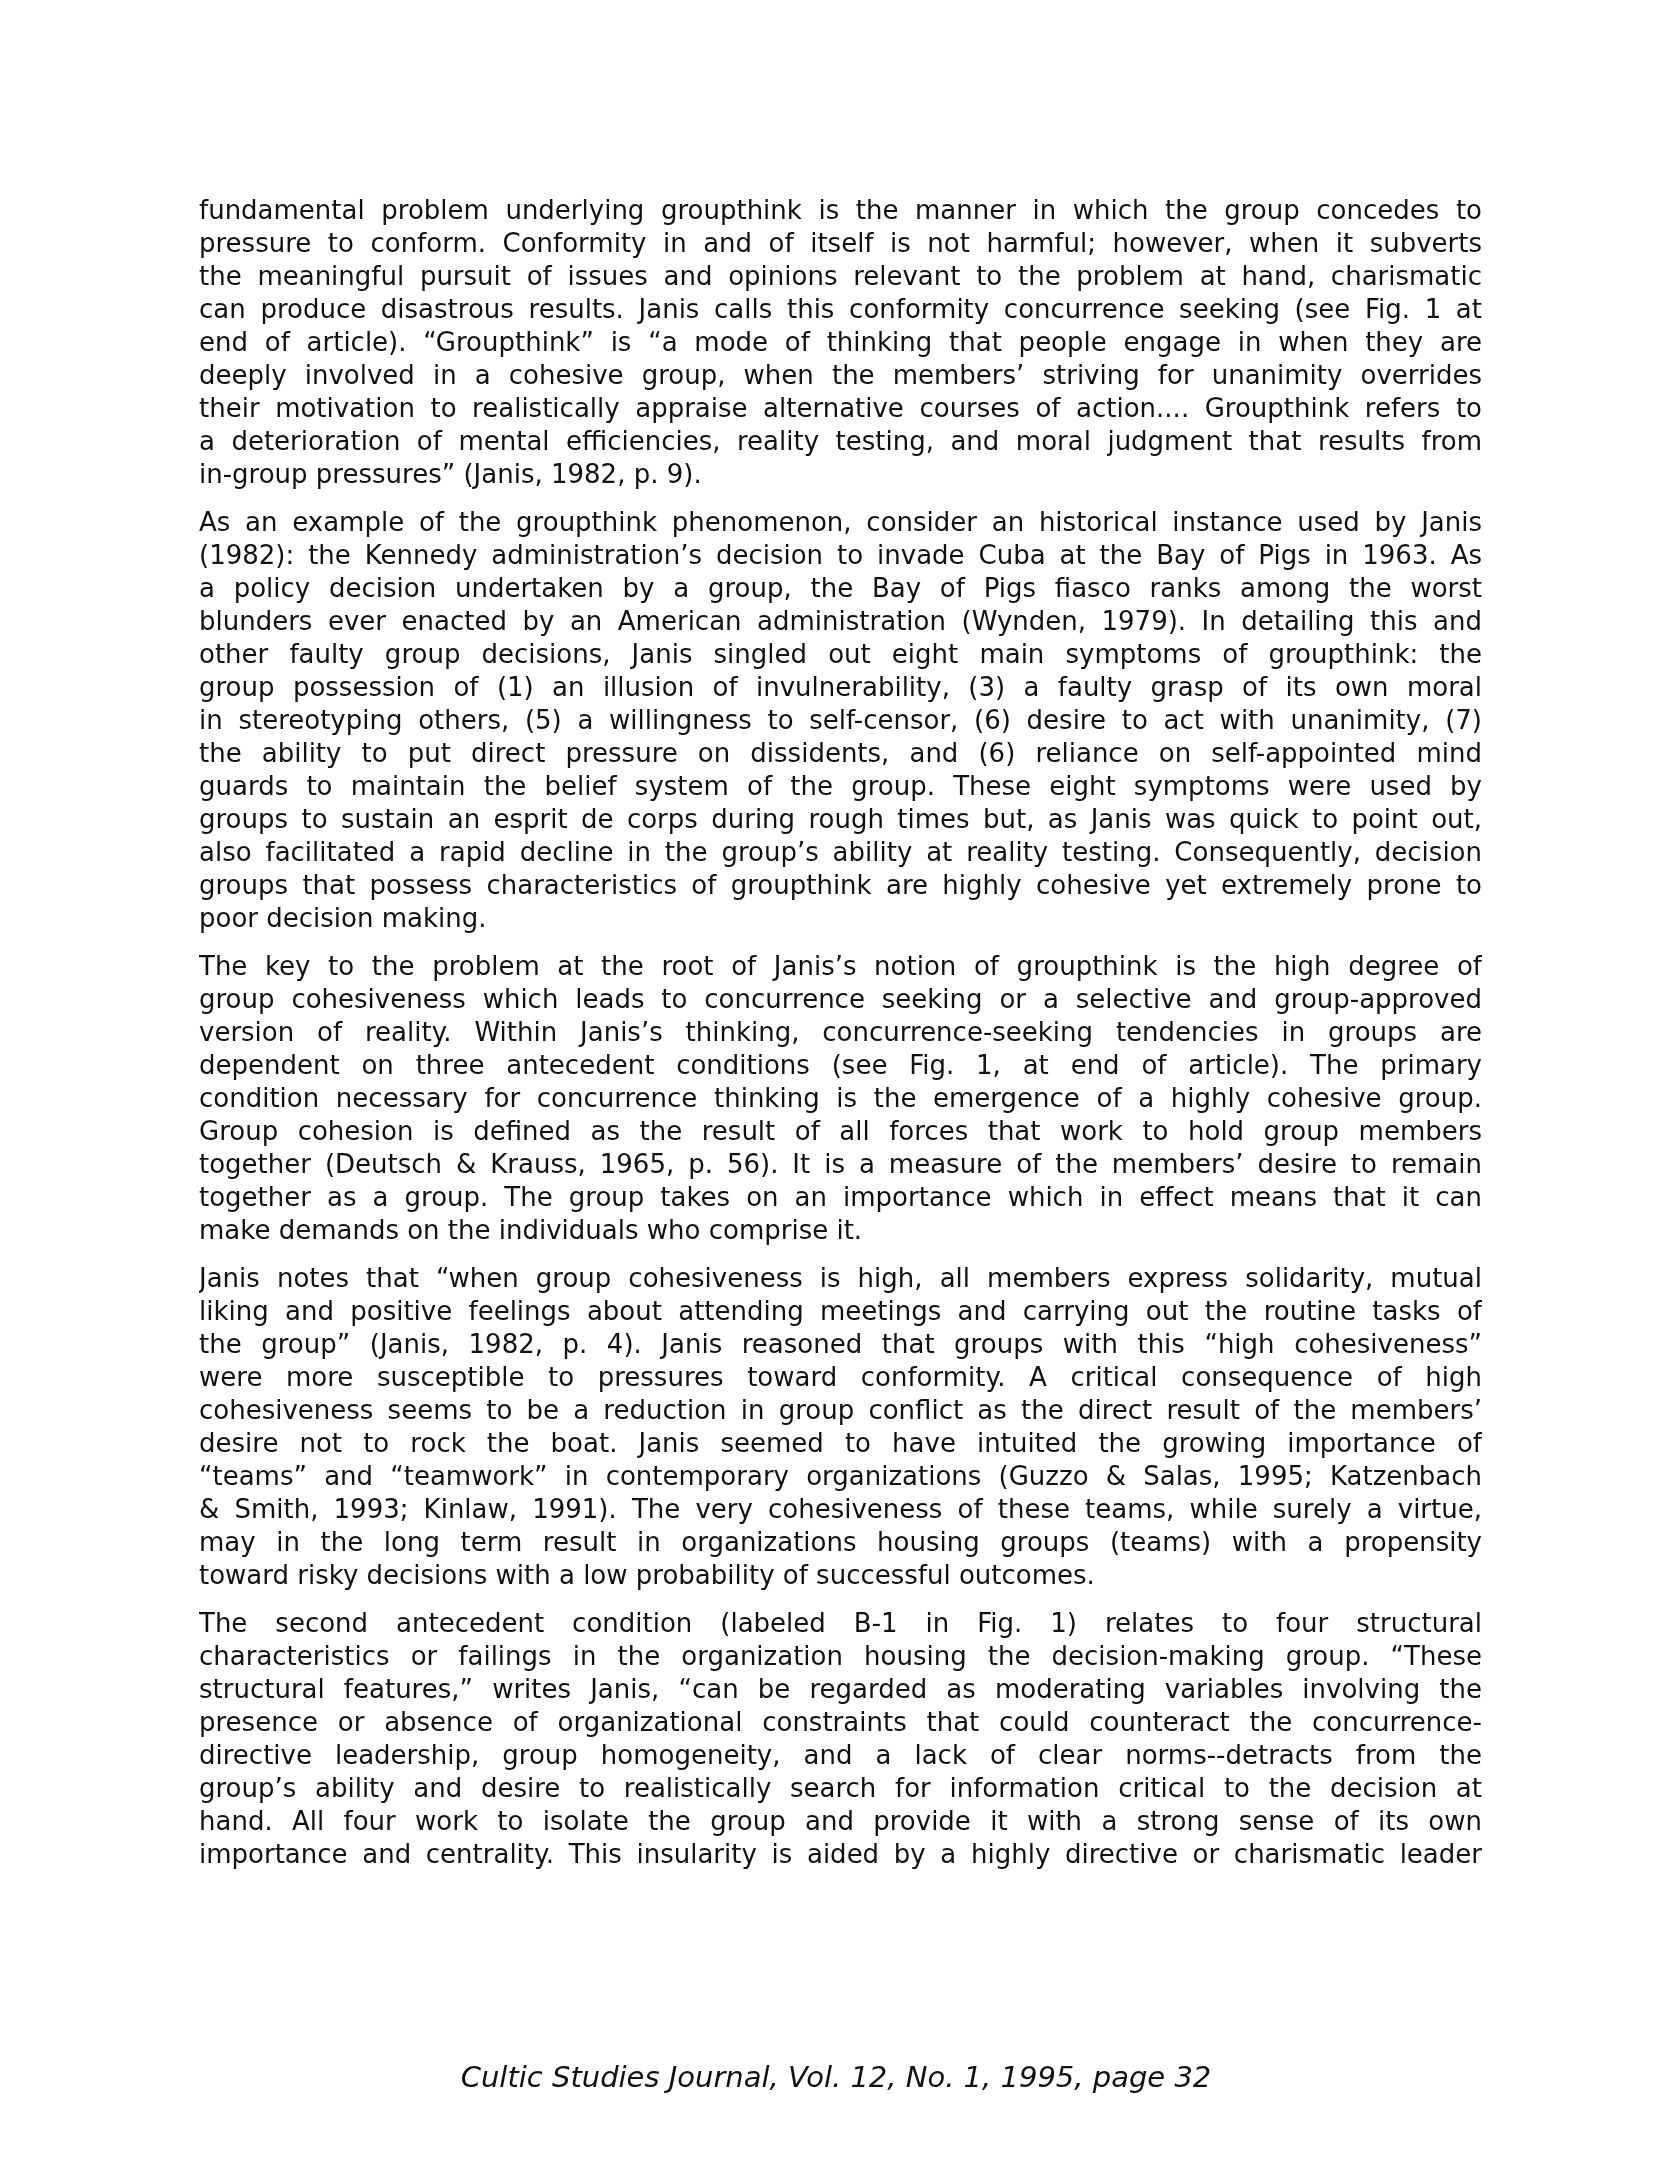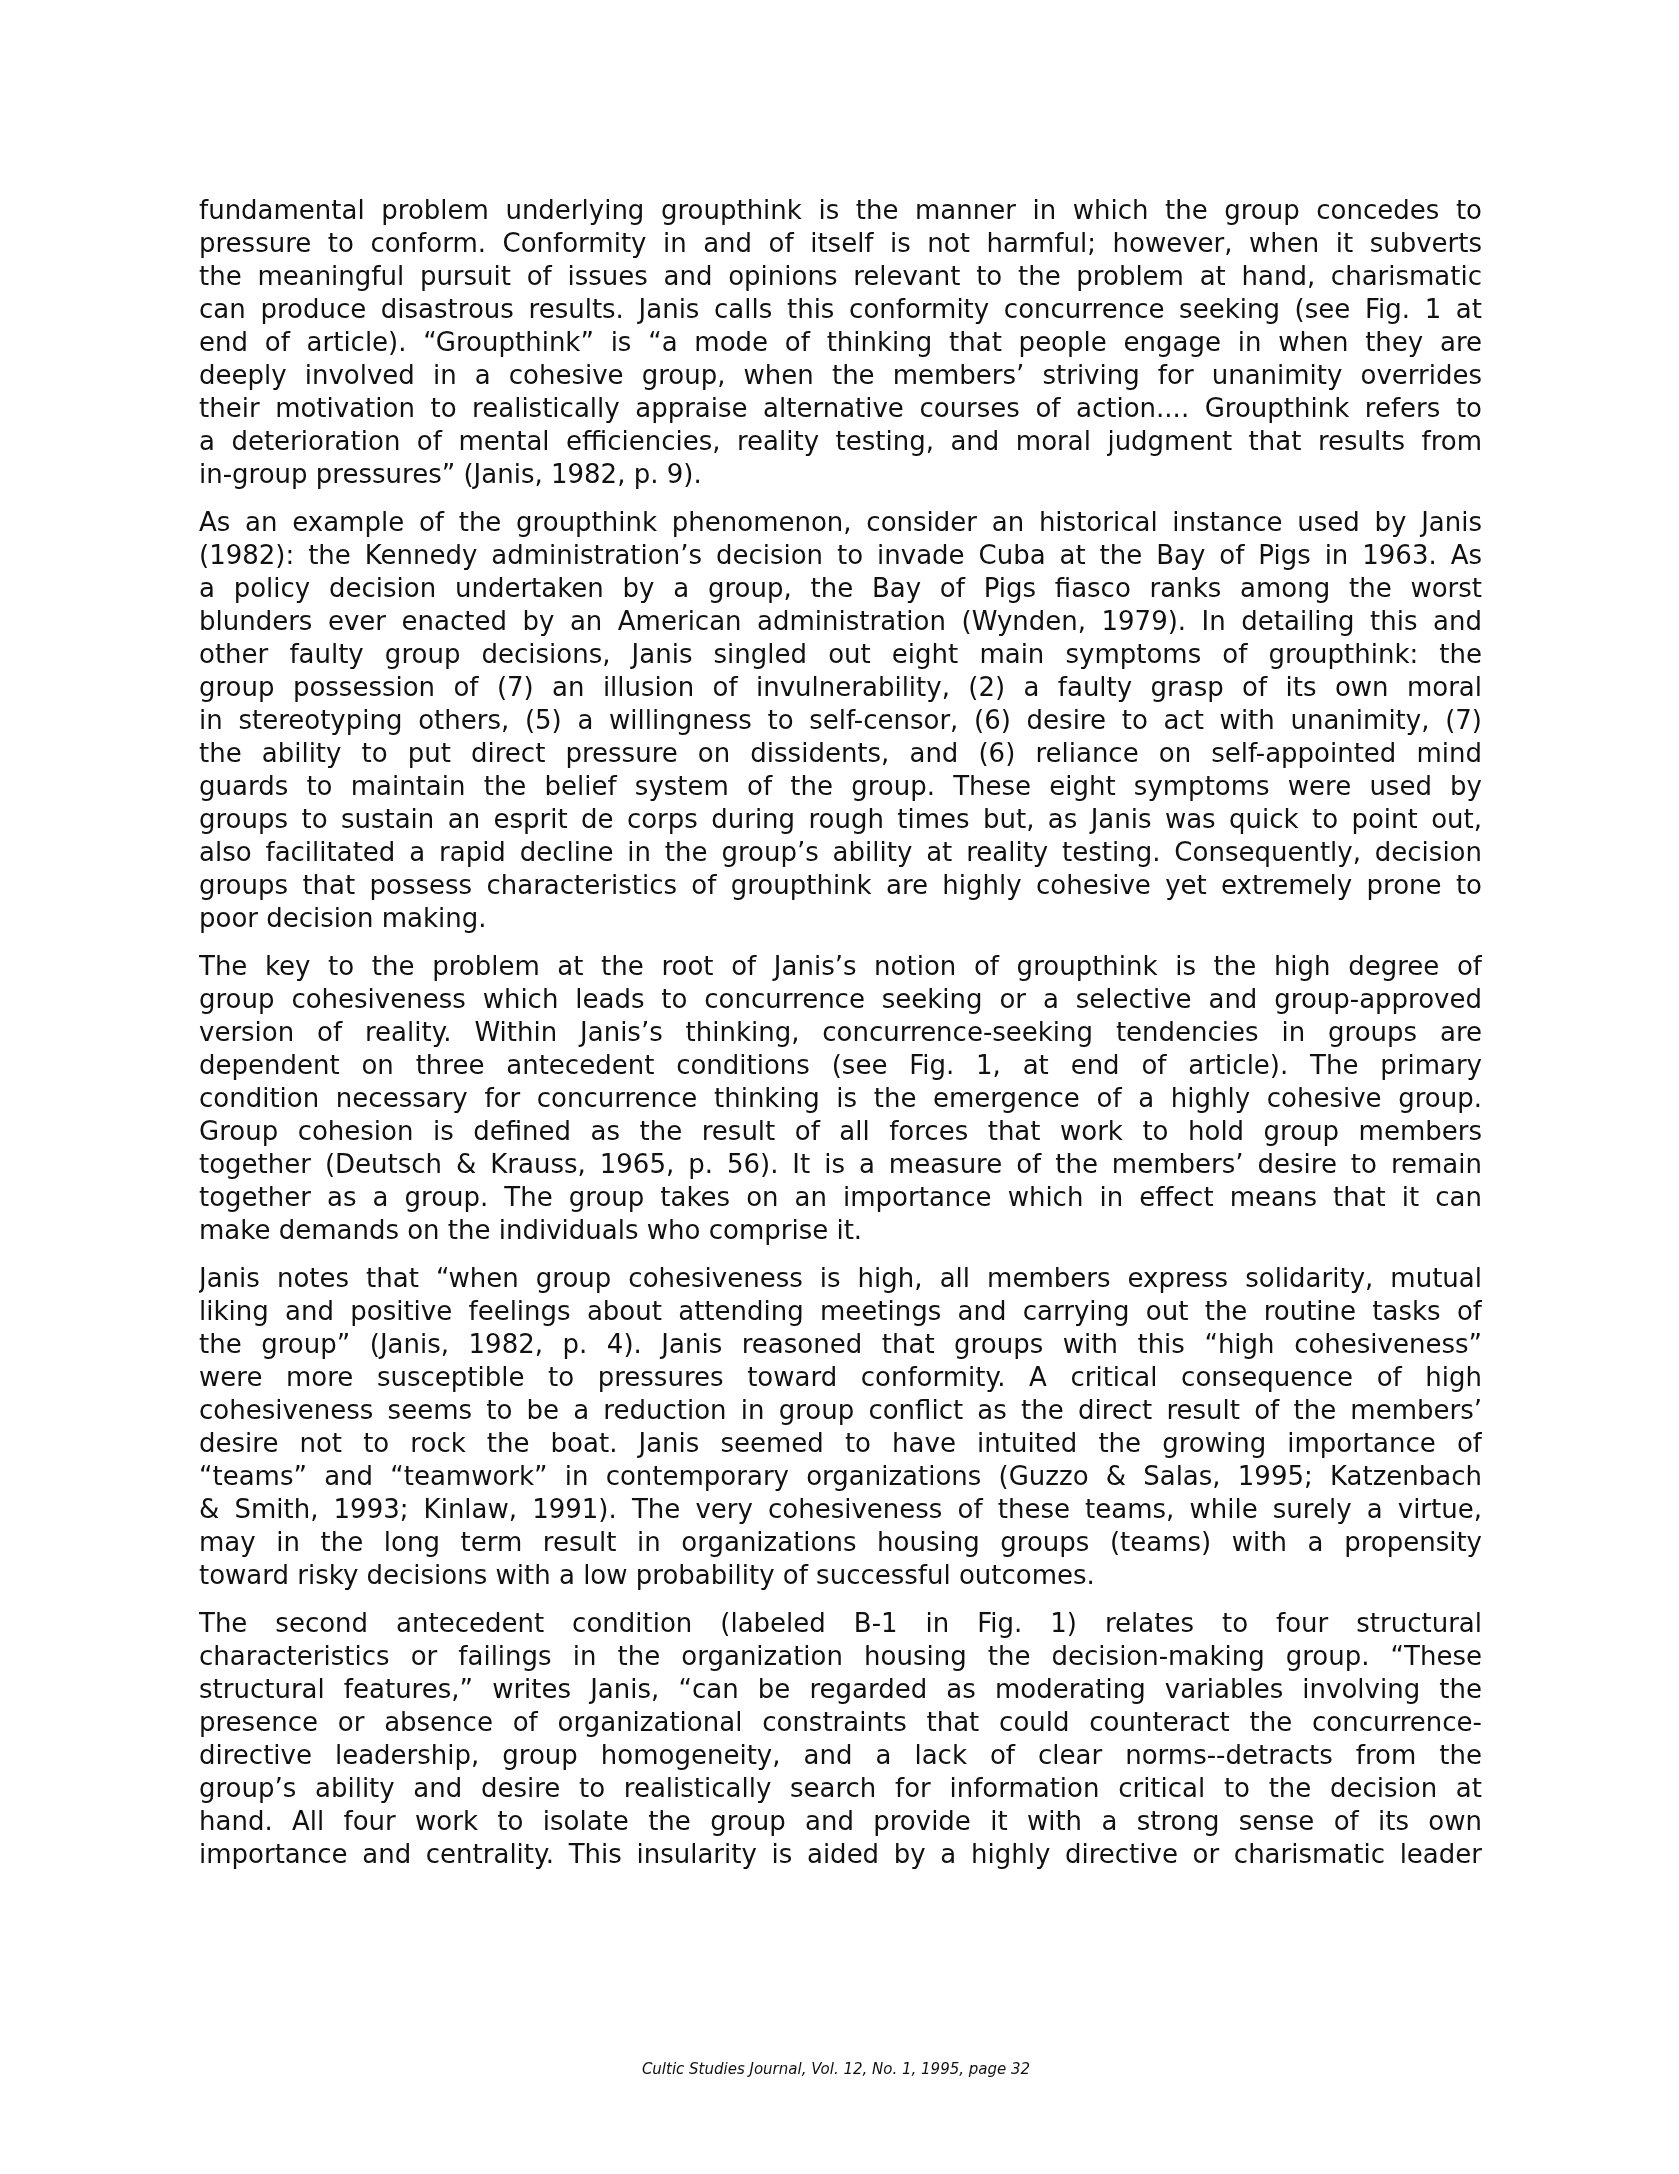--- a/index.html
+++ b/index.html
@@ -4,21 +4,21 @@
   <style>
     html, body { margin:0; padding:0; background:#ffffff; }
     body { width:1680px; height:2174px; position:relative; overflow:hidden; }
     .page { position:absolute; left:199px; top:194px; width:1283px; color:#111111;
             font-family:"DejaVu Sans", sans-serif; font-size:26px; }
     .para { margin:0 0 15px 0; }
     .line { display:block; height:33px; line-height:33px; white-space:nowrap;
             text-align:justify; text-align-last:justify; overflow:hidden; }
     .line.last { text-align-last:left; }
     .footer { position:absolute; left:0; width:1672px; top:2060px; text-align:center;
-              font-family:"DejaVu Sans", sans-serif; font-style:italic; font-size:15px; color:#111111; }
+              font-family:"DejaVu Sans", sans-serif; font-style:italic; font-size:29px; color:#111111; }
   </style>
 </head>
 <body>
 
 <div class="page" id="doc">
     <div class="para">
       <span class="line">fundamental problem underlying groupthink is the manner in which the group concedes to</span>
       <span class="line">pressure to conform. Conformity in and of itself is not harmful; however, when it subverts</span>
       <span class="line">the meaningful pursuit of issues and opinions relevant to the problem at hand, charismatic</span>
       <span class="line">can produce disastrous results. Janis calls this conformity concurrence seeking (see Fig. 1 at</span>
@@ -27,21 +27,21 @@
       <span class="line">their motivation to realistically appraise alternative courses of action.... Groupthink refers to</span>
       <span class="line">a deterioration of mental efficiencies, reality testing, and moral judgment that results from</span>
       <span class="line last">in-group pressures” (Janis, 1982, p. 9).</span>
     </div>
     <div class="para">
       <span class="line">As an example of the groupthink phenomenon, consider an historical instance used by Janis</span>
       <span class="line">(1982): the Kennedy administration’s decision to invade Cuba at the Bay of Pigs in 1963. As</span>
       <span class="line">a policy decision undertaken by a group, the Bay of Pigs fiasco ranks among the worst</span>
       <span class="line">blunders ever enacted by an American administration (Wynden, 1979). In detailing this and</span>
       <span class="line">other faulty group decisions, Janis singled out eight main symptoms of groupthink: the</span>
-      <span class="line">group possession of (7) an illusion of invulnerability, (2) a faulty grasp of its own moral</span>
+      <span class="line">group possession of (1) an illusion of invulnerability, (3) a faulty grasp of its own moral</span>
       <span class="line">in stereotyping others, (5) a willingness to self-censor, (6) desire to act with unanimity, (7)</span>
       <span class="line">the ability to put direct pressure on dissidents, and (6) reliance on self-appointed mind</span>
       <span class="line">guards to maintain the belief system of the group. These eight symptoms were used by</span>
       <span class="line">groups to sustain an esprit de corps during rough times but, as Janis was quick to point out,</span>
       <span class="line">also facilitated a rapid decline in the group’s ability at reality testing. Consequently, decision</span>
       <span class="line">groups that possess characteristics of groupthink are highly cohesive yet extremely prone to</span>
       <span class="line last">poor decision making.</span>
     </div>
     <div class="para">
       <span class="line">The key to the problem at the root of Janis’s notion of groupthink is the high degree of</span>

